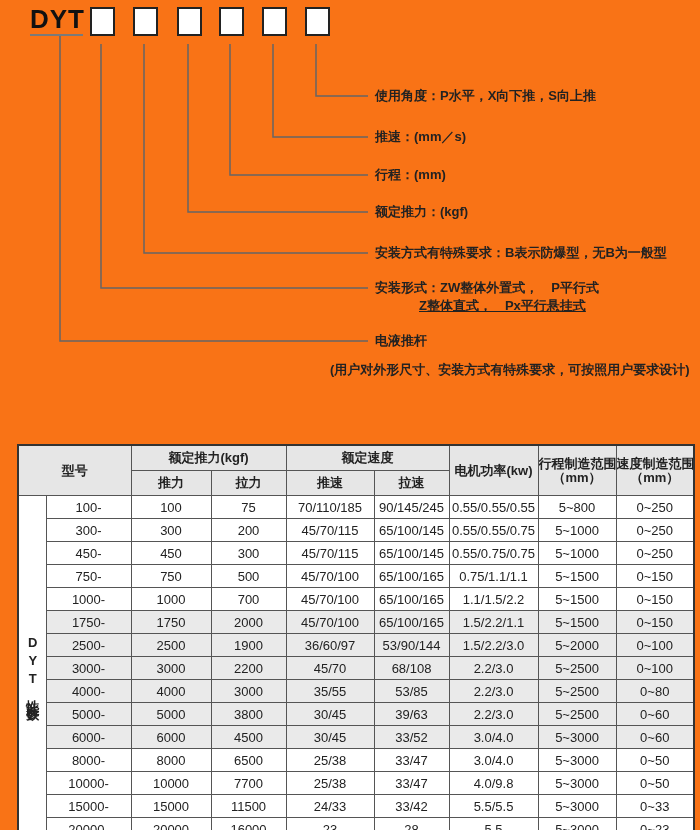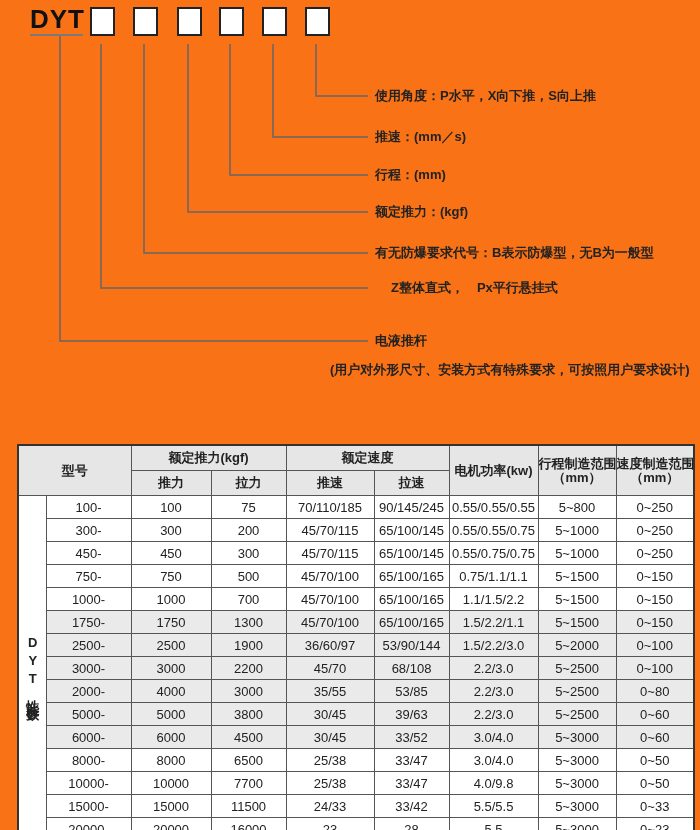--- a/index.html
+++ b/index.html
@@ -4,21 +4,21 @@
 <style>
   html,body{margin:0;padding:0;background:#fff;}
   .page{position:relative;width:700px;height:830px;background:#f97316;overflow:hidden;
         font-family:"Liberation Sans","DejaVu Sans",sans-serif;color:#222;}
   
   .dyt-title{position:absolute;left:30px;top:4px;font-size:26px;font-weight:bold;color:#111;letter-spacing:1px;}
   .dyt-underline{position:absolute;left:30px;top:34px;width:53px;height:2px;background:#7a7a7a;}
   .code-box{position:absolute;top:7px;width:21px;height:25px;border:2px solid #222;background:#fff;}
   .lines-svg{position:absolute;left:0;top:0;pointer-events:none;}
   .diag-label{position:absolute;left:375px;font-size:13px;font-weight:bold;color:#222;white-space:nowrap;line-height:18px;}
-  .diag-label .indent{margin-left:16px;}
+  .diag-label .indent{margin-left:44px;text-decoration:underline;}
   .diag-note{position:absolute;left:330px;top:361px;font-size:13px;font-weight:bold;color:#222;white-space:nowrap;}
   
   .watermark{position:absolute;left:146px;top:372px;z-index:5;font-size:80px;font-weight:bold;
              letter-spacing:12px;color:transparent;-webkit-text-stroke:2px #62a8dc;opacity:.8;
              pointer-events:none;font-family:"Liberation Sans",sans-serif;}
   
   table.perf{position:absolute;left:17px;top:430px;width:676px;border-collapse:collapse;
              table-layout:fixed;border:2px solid #333;margin-top:14px;}
   .perf th,.perf td{border:1px solid #555;text-align:center;vertical-align:middle;
              padding:0;font-size:13px;color:#222;overflow:hidden;white-space:nowrap;}
@@ -51,22 +51,23 @@
       <polyline points="188,44 188,212 368,212" fill="none" stroke="#666" stroke-width="1.5"></polyline>
       <polyline points="230,44 230,175 368,175" fill="none" stroke="#666" stroke-width="1.5"></polyline>
       <polyline points="273,44 273,137 368,137" fill="none" stroke="#666" stroke-width="1.5"></polyline>
       <polyline points="316,44 316,96 368,96" fill="none" stroke="#666" stroke-width="1.5"></polyline>
     </svg>
 
     <div class="diag-label" style="top:87px">使用角度：P水平，X向下推，S向上推</div>
     <div class="diag-label" style="top:128px">推速：(mm／s)</div>
     <div class="diag-label" style="top:166px">行程：(mm)</div>
     <div class="diag-label" style="top:203px">额定推力：(kgf)</div>
-    <div class="diag-label" style="top:244px">有无防爆要求代号：B表示防爆型，无B为一般型</div>
+    <div class="diag-label" style="top:244px">安装方式有特殊要求：B表示防爆型，无B为一般型</div>
     <div class="diag-label" style="top:279px">
+      <div>安装形式：ZW整体外置式，　P平行式</div>
       <div class="indent">Z整体直式，　Px平行悬挂式</div>
     </div>
     <div class="diag-label" style="top:332px">电液推杆</div>
     <div class="diag-note">(用户对外形尺寸、安装方式有特殊要求，可按照用户要求设计)</div>
   </div>
 
 
   <table class="perf">
     <colgroup>
       <col style="width:28px">
@@ -149,21 +150,21 @@
           <td>700</td>
           <td>45/70/100</td>
           <td>65/100/165</td>
           <td>1.1/1.5/2.2</td>
           <td>5~1500</td>
           <td>0~150</td>
         </tr>
         <tr>
           <td>1750-</td>
           <td>1750</td>
-          <td>1300</td>
+          <td>2000</td>
           <td>45/70/100</td>
           <td>65/100/165</td>
           <td>1.5/2.2/1.1</td>
           <td>5~1500</td>
           <td>0~150</td>
         </tr>
         <tr>
           <td>2500-</td>
           <td>2500</td>
           <td>1900</td>
@@ -177,21 +178,21 @@
           <td>3000-</td>
           <td>3000</td>
           <td>2200</td>
           <td>45/70</td>
           <td>68/108</td>
           <td>2.2/3.0</td>
           <td>5~2500</td>
           <td>0~100</td>
         </tr>
         <tr>
-          <td>2000-</td>
+          <td>4000-</td>
           <td>4000</td>
           <td>3000</td>
           <td>35/55</td>
           <td>53/85</td>
           <td>2.2/3.0</td>
           <td>5~2500</td>
           <td>0~80</td>
         </tr>
         <tr>
           <td>5000-</td>

